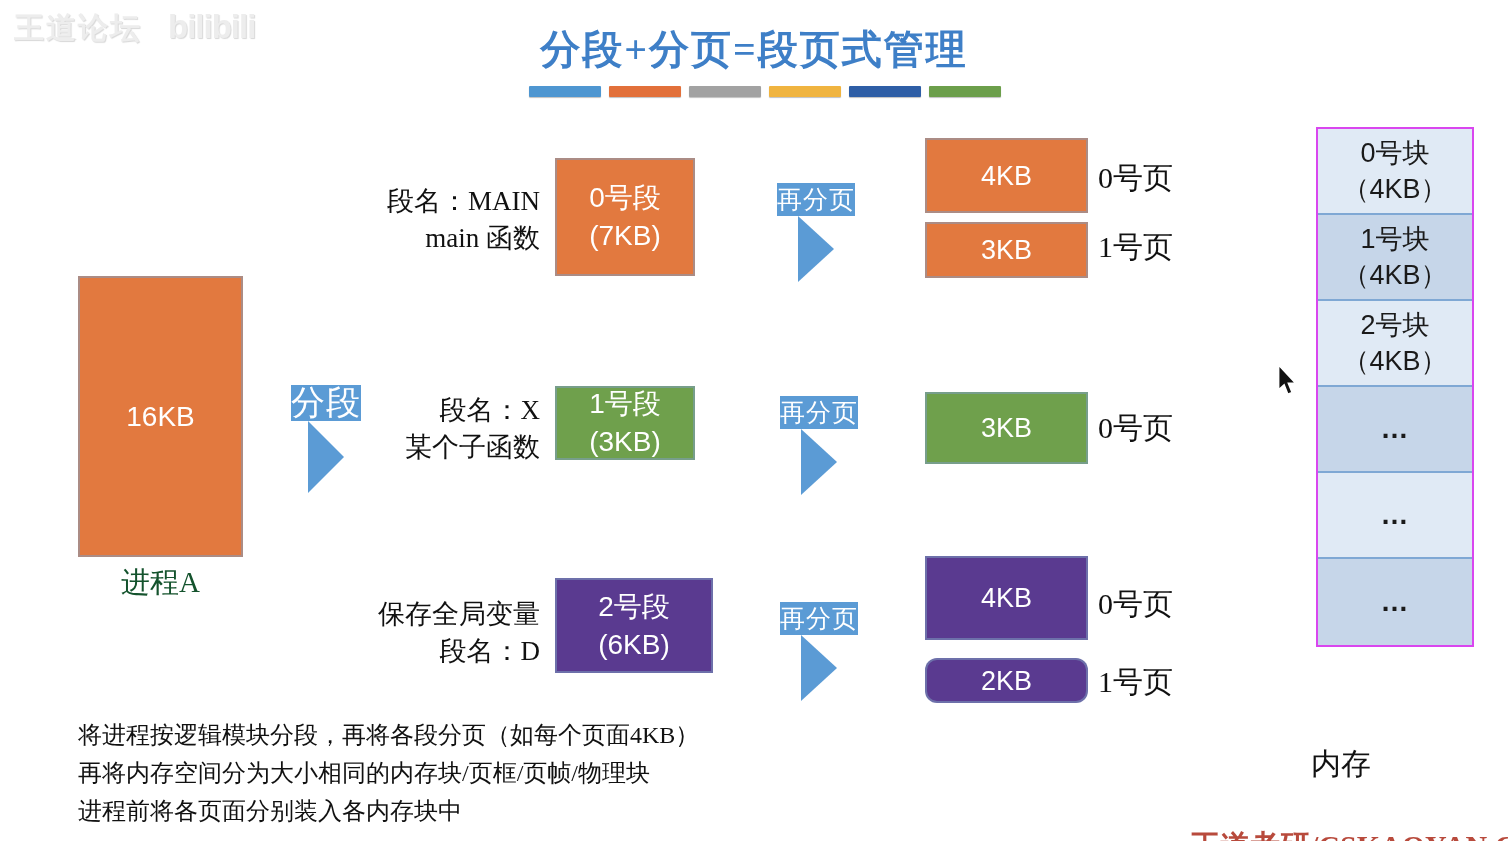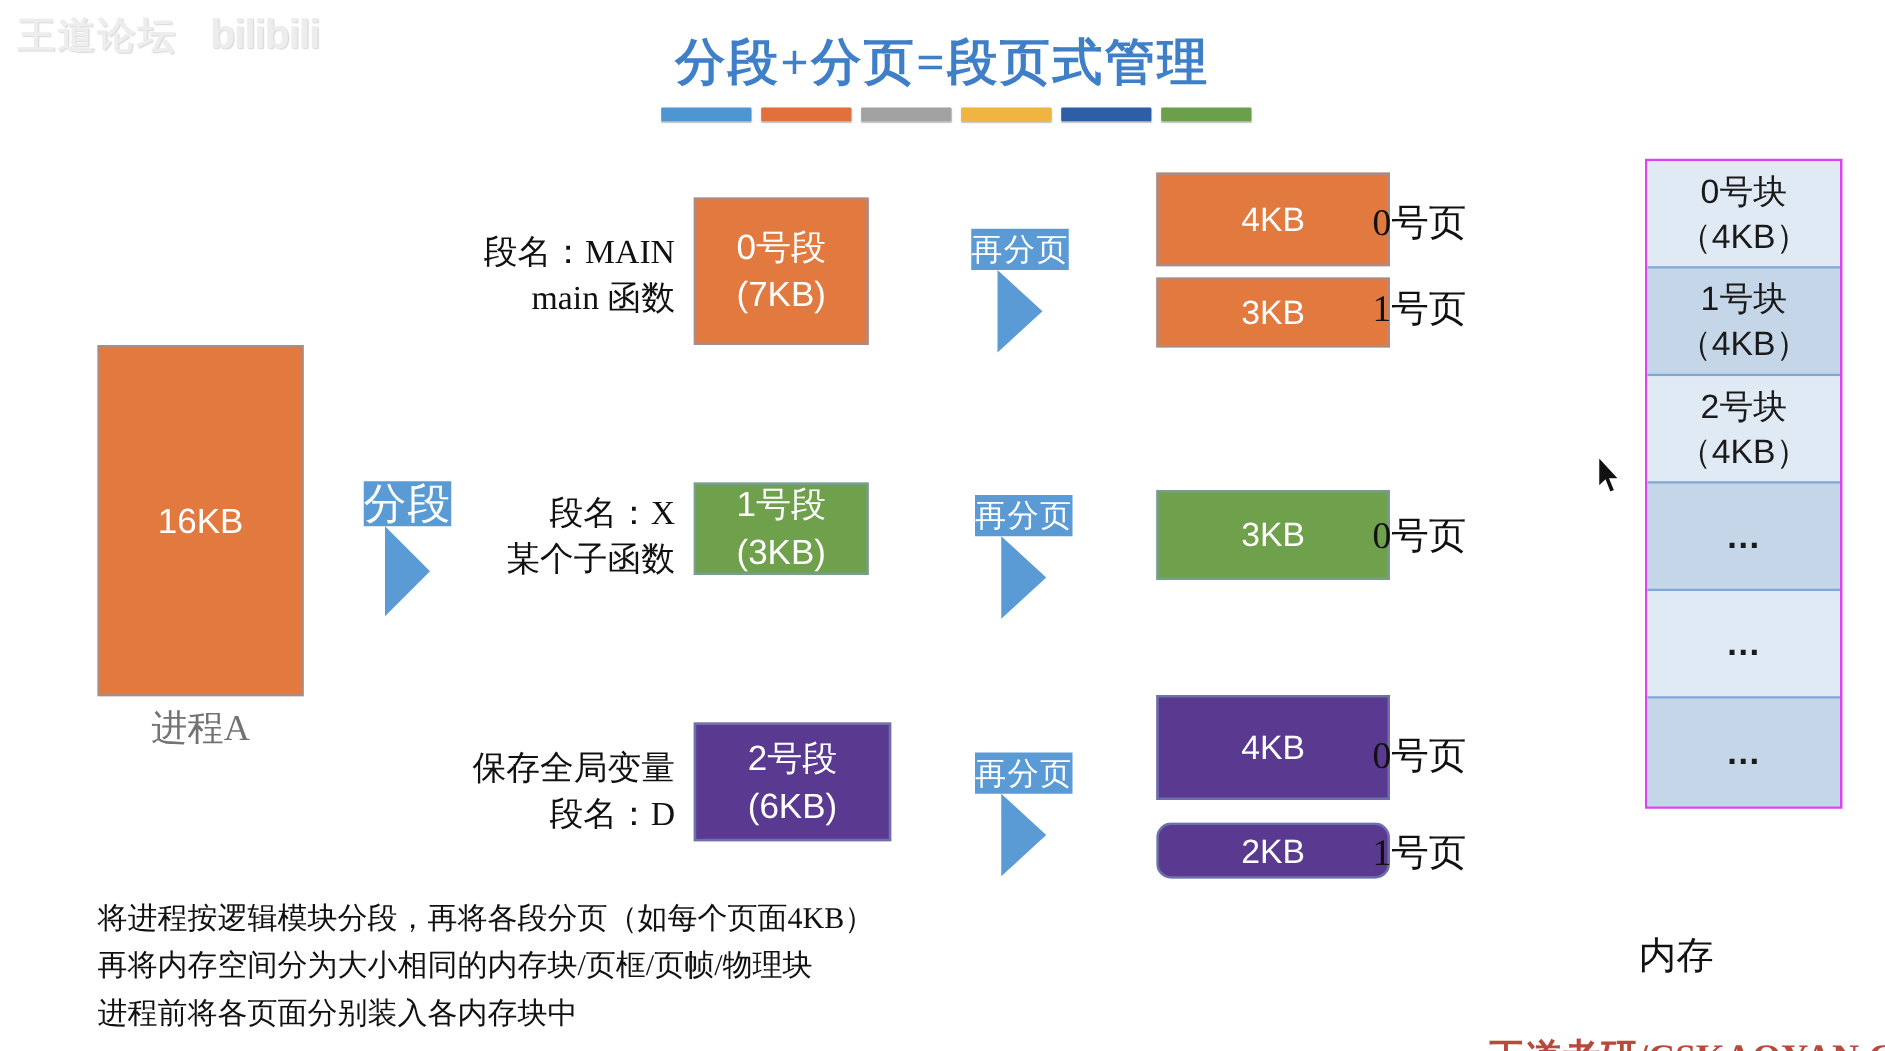--- a/index.html
+++ b/index.html
@@ -20,27 +20,27 @@
   .title-bars{left:529px;top:86px;display:flex;gap:8px;}
   .title-bars span{width:72px;height:11px;border-radius:1px;box-shadow:0 1px 1px rgba(0,0,0,0.25);}
 
   
   .cbox{box-sizing:border-box;border:2px solid rgba(125,156,192,0.55);
         display:flex;flex-direction:column;align-items:center;justify-content:center;
         color:#fff;text-align:center;}
   .cbox .l{line-height:38px;}
 
   .process-box{left:78px;top:276px;width:165px;height:281px;font-size:28px;}
-  .process-name{left:78px;top:563px;width:165px;text-align:center;font-size:29px;color:#737373;
+  .process-name{left:78px;top:563px;width:165px;text-align:center;font-size:29px;color:#14532d;
                 font-family:"Liberation Serif",serif;}
 
   .seg-name{width:210px;text-align:right;font-size:27px;line-height:37px;color:#111;
             font-family:"Liberation Serif",serif;}
   .seg-box{width:140px;font-size:28px;}
-  .page-box{width:187px;font-size:27px;}
+  .page-box{width:163px;font-size:27px;}
   .page-label{font-size:30px;color:#111;font-family:"Liberation Serif",serif;}
 
   
   .block-arrow{display:flex;align-items:center;flex-direction:column;}
   .arrow-shaft{flex:1;height:38px;display:flex;align-items:center;justify-content:center;
                color:#fff;font-size:25px;font-family:"Liberation Serif",serif;letter-spacing:1px;}
   .arrow-head{width:0;height:0;border-top:33px solid transparent;border-bottom:33px solid transparent;
               border-left:36px solid #5b9bd5;}
   .arrow-big .arrow-shaft{height:36px;font-size:34px;justify-content:flex-end;}
   .arrow-big .arrow-head{border-top-width:36px;border-bottom-width:36px;border-left-width:36px;}

